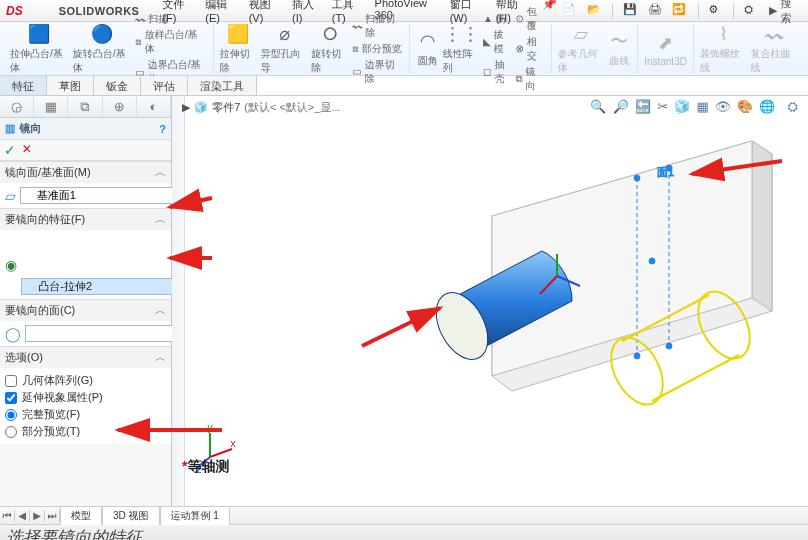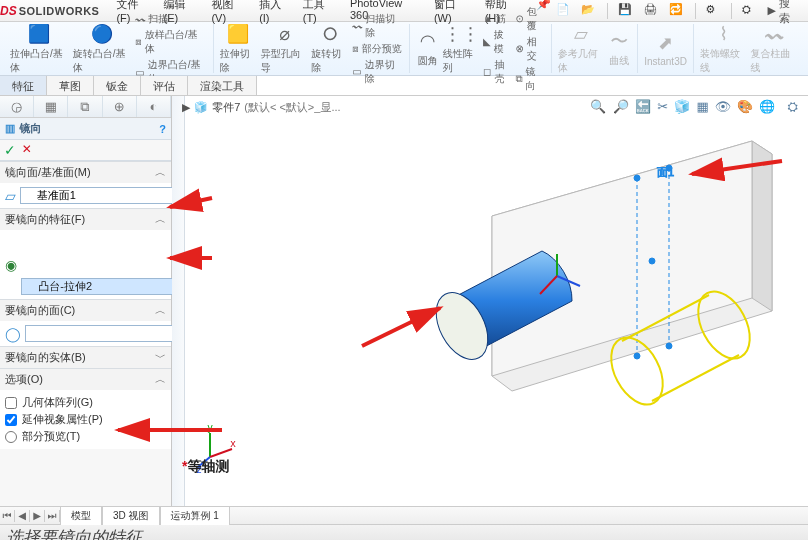--- a/index.html
+++ b/index.html
@@ -1,22 +1,22 @@
 <!DOCTYPE html>
 <html><head>
 <meta charset="utf-8">
 <style>
   * { margin: 0; padding: 0; box-sizing: border-box; }
   body { font-family: "Microsoft YaHei", Arial, sans-serif; font-size: 11px; color: #333; background: #fff; width: 808px; height: 540px; overflow: hidden; position: relative; }
 
   
   .topbar { height: 22px; background: linear-gradient(#fdfdfd,#f0f0f0); border-bottom: 1px solid #d0d0d0; display: flex; align-items: center; }
-  .logo { display: flex; align-items: center; padding: 0 0; }
+  .logo { display: flex; align-items: center; padding: 0 6px; }
   .logo-ds { color: #d6102c; font-weight: bold; font-style: italic; font-size: 12px; margin-right: 2px; }
-  .logo-sw { color: #444; font-weight: bold; font-size: 11px; letter-spacing: .5px; }
+  .logo-sw { color: #444; font-weight: bold; font-size: 11px; letter-spacing: .5px; margin-left: 34px; }
   .menu { display: flex; gap: 2px; margin-left: 12px; }
   .menu span { padding: 3px 5px; cursor: default; }
   .pin-icon { color:#1e88e5; margin-left:3px; font-size:12px; }
   .toptools { margin-left: auto; display: flex; gap: 10px; padding-right: 8px; align-items: center; }
   .tt { width: 16px; height: 16px; display:inline-block; }
   .sep { width:1px; height:16px; background:#ccc; }
   .search-btn { display:flex; align-items:center; gap:3px; color:#555; }
 
   
   .ribbon { height: 54px; background: linear-gradient(#f7fbff,#eaf4fe); border-bottom: 1px solid #cbd6e2; display:flex; padding: 2px 4px; }
@@ -295,40 +295,38 @@
         <span class="chev">︿</span>
       </div>
       <div class="section-body">
         <div class="field-row">
           <span class="field-ico">◯</span>
           <input class="field-input empty" value="" style="">
         </div>
       </div>
     </div>
 
-    <div class="section">
-      <div class="section-h">
-        <span>要镜向的实体(B)</span>
-        <span class="chev">﹀</span>
-      </div>
-    </div>
 
     <div class="section">
       <div class="section-h">
         <span>选项(O)</span>
         <span class="chev">︿</span>
       </div>
       <div class="section-body">
         <label class="chk">
             <input type="checkbox" style="">
             <span>几何体阵列(G)</span>
           </label>
         <label class="chk">
             <input type="checkbox" checked="" style="">
             <span>延伸视象属性(P)</span>
+          </label>
+        <label class="chk">
+            <input type="radio" name="pv" checked="" style="">
+            <span>完整预览(F)</span>
           </label>
         <label class="chk">
             <input type="radio" name="pv" style="">
             <span>部分预览(T)</span>
           </label>
       </div>
     </div>
   </div>
 
   <div class="viewport">

